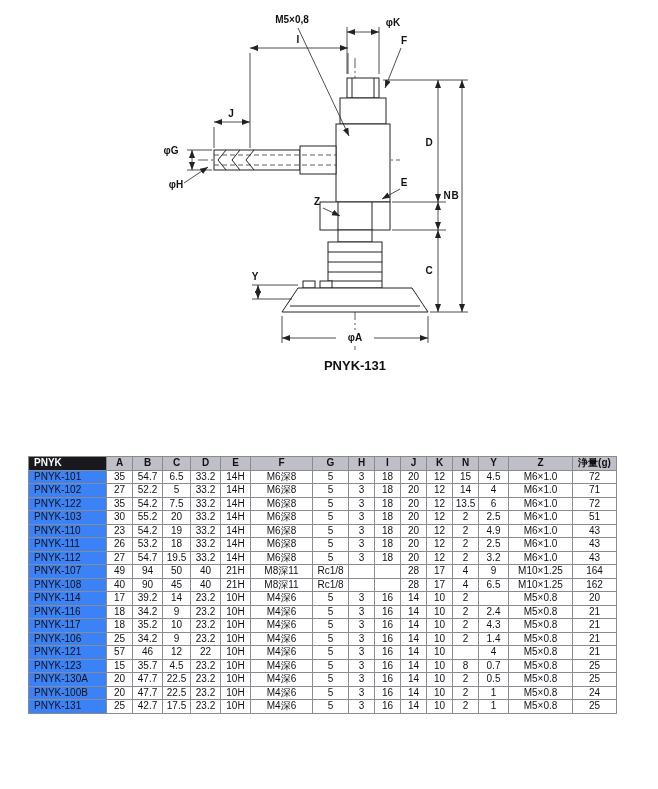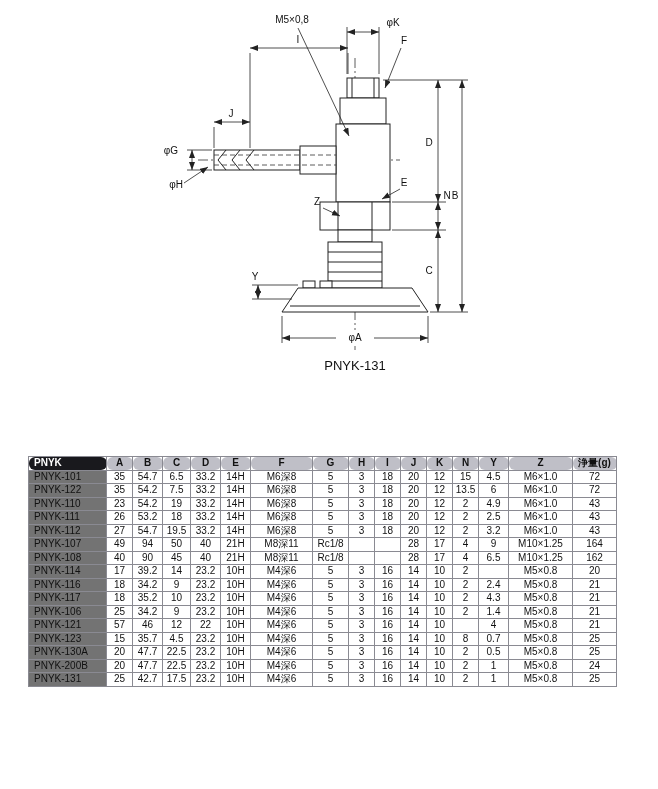--- a/index.html
+++ b/index.html
@@ -1,32 +1,32 @@
 <!DOCTYPE html>
 <html><head>
 <meta charset="utf-8">
 <style>
   html,body{margin:0;padding:0;background:#fff;}
   body{width:658px;height:789px;font-family:"Liberation Sans",sans-serif;color:#111;overflow:hidden;}
   .page{position:relative;width:658px;height:789px;background:#fff;}
-  .drawing-area{position:relative;width:536px;height:408px;}
+  .drawing-area{position:relative;width:536px;height:408px;font-weight:bold;}
   svg text{font-family:"Liberation Sans",sans-serif;font-size:10px;fill:#111;}
   svg .cap{font-size:13px;}
   .s{fill:#fff;stroke:#222;stroke-width:1;}
   .ln{stroke:#222;stroke-width:1;fill:none;}
   .cl{stroke:#333;stroke-width:0.8;fill:none;stroke-dasharray:10 3 2 3;}
   .bore{stroke:#333;stroke-width:0.8;fill:none;stroke-dasharray:5 3;}
   .dim{stroke:#222;stroke-width:0.8;fill:none;}
   table.spec{border-collapse:collapse;table-layout:fixed;margin:48px 0 0 28px;}
   table.spec th,table.spec td{border:1px solid #8a8a92;font-size:10px;height:12.5px;line-height:12.5px;
     padding:0 2px;text-align:center;white-space:nowrap;overflow:hidden;font-weight:normal;}
-  table.spec th{background:#bfbfc7;color:#111;font-weight:bold;border-radius:6px;}
+  table.spec th{background:#bfbfc7;color:#111;font-weight:bold;}
   table.spec th.corner{background:#19191d;color:#fff;text-align:left;padding-left:5px;}
   table.spec td{background:#fff;}
-  table.spec td.model{background:#737373;text-align:left;padding-left:5px;}
+  table.spec td.model{background:#3b82f6;text-align:left;padding-left:5px;}
 </style>
 </head>
 <body>
 
 <div class="page">
 
   <div class="drawing-area">
     <svg width="658" height="408" viewBox="0 0 658 408">
       <defs>
         <marker id="arrE" markerWidth="9" markerHeight="7" refX="8" refY="3" orient="auto" markerUnits="userSpaceOnUse">
@@ -232,36 +232,72 @@
           <td>3</td>
           <td>18</td>
           <td>20</td>
           <td>12</td>
           <td>15</td>
           <td>4.5</td>
           <td>M6×1.0</td>
           <td>72</td>
         </tr>
         <tr>
+          <td class="model">PNYK-102</td>
+          <td>27</td>
+          <td>52.2</td>
+          <td>5</td>
+          <td>33.2</td>
+          <td>14H</td>
+          <td>M6深8</td>
+          <td>5</td>
+          <td>3</td>
+          <td>18</td>
+          <td>20</td>
+          <td>12</td>
+          <td>14</td>
+          <td>4</td>
+          <td>M6×1.0</td>
+          <td>71</td>
+        </tr>
+        <tr>
           <td class="model">PNYK-122</td>
           <td>35</td>
           <td>54.2</td>
           <td>7.5</td>
           <td>33.2</td>
           <td>14H</td>
           <td>M6深8</td>
           <td>5</td>
           <td>3</td>
           <td>18</td>
           <td>20</td>
           <td>12</td>
           <td>13.5</td>
           <td>6</td>
           <td>M6×1.0</td>
           <td>72</td>
+        </tr>
+        <tr>
+          <td class="model">PNYK-103</td>
+          <td>30</td>
+          <td>55.2</td>
+          <td>20</td>
+          <td>33.2</td>
+          <td>14H</td>
+          <td>M6深8</td>
+          <td>5</td>
+          <td>3</td>
+          <td>18</td>
+          <td>20</td>
+          <td>12</td>
+          <td>2</td>
+          <td>2.5</td>
+          <td>M6×1.0</td>
+          <td>51</td>
         </tr>
         <tr>
           <td class="model">PNYK-110</td>
           <td>23</td>
           <td>54.2</td>
           <td>19</td>
           <td>33.2</td>
           <td>14H</td>
           <td>M6深8</td>
           <td>5</td>
@@ -466,21 +502,21 @@
           <td>3</td>
           <td>16</td>
           <td>14</td>
           <td>10</td>
           <td>2</td>
           <td>0.5</td>
           <td>M5×0.8</td>
           <td>25</td>
         </tr>
         <tr>
-          <td class="model">PNYK-200B</td>
+          <td class="model">PNYK-100B</td>
           <td>20</td>
           <td>47.7</td>
           <td>22.5</td>
           <td>23.2</td>
           <td>10H</td>
           <td>M4深6</td>
           <td>5</td>
           <td>3</td>
           <td>16</td>
           <td>14</td>

